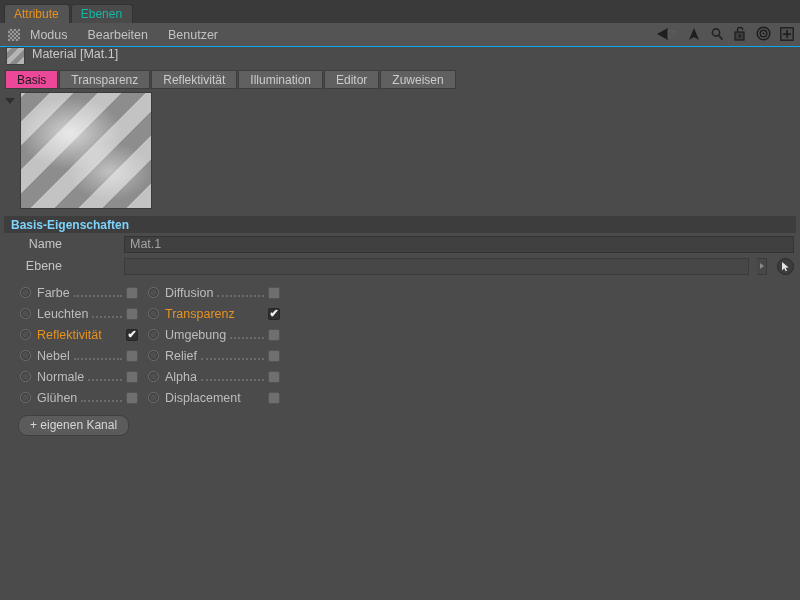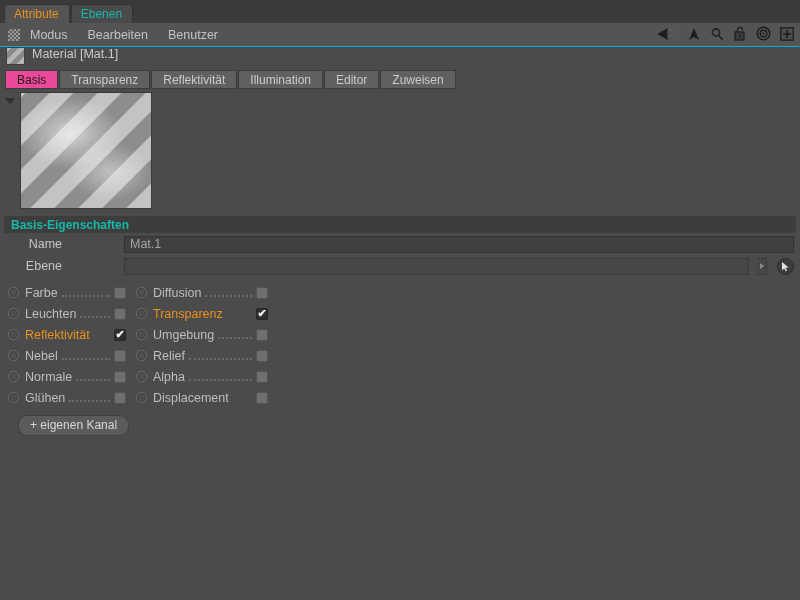--- a/index.html
+++ b/index.html
@@ -190,21 +190,21 @@
       ellipse 38% 30% at 42% 40%, rgba(255,255,255,0.62), rgba(255,255,255,0) 70%),
       radial-gradient(
       ellipse 30% 24% at 62% 62%, rgba(255,255,255,0.45), rgba(255,255,255,0) 70%);
     pointer-events: none;
   }
 
   
   .sect-header {
     height: 17px;
     background: #3d3d3d;
-    color: #14b8a6;
+    color: #7dd3fc;
     font-size: 12px;
     font-weight: bold;
     display: flex;
     align-items: center;
     padding-left: 7px;
     box-sizing: border-box;
     margin: 2px 4px 0 4px;
   }
 
   
@@ -272,21 +272,21 @@
     margin-left: 2px;
     flex: none;
     display: flex;
     align-items: center;
     justify-content: center;
   }
 
   
   .chan-grid {
     margin-top: 5px;
-    padding-left: 8px;
+    padding-left: 20px;
     display: grid;
     grid-template-columns: 118px auto;
     row-gap: 0px;
     column-gap: 10px;
     width: 260px;
   }
   .chan-item {
     display: flex;
     align-items: center;
     height: 21px;

